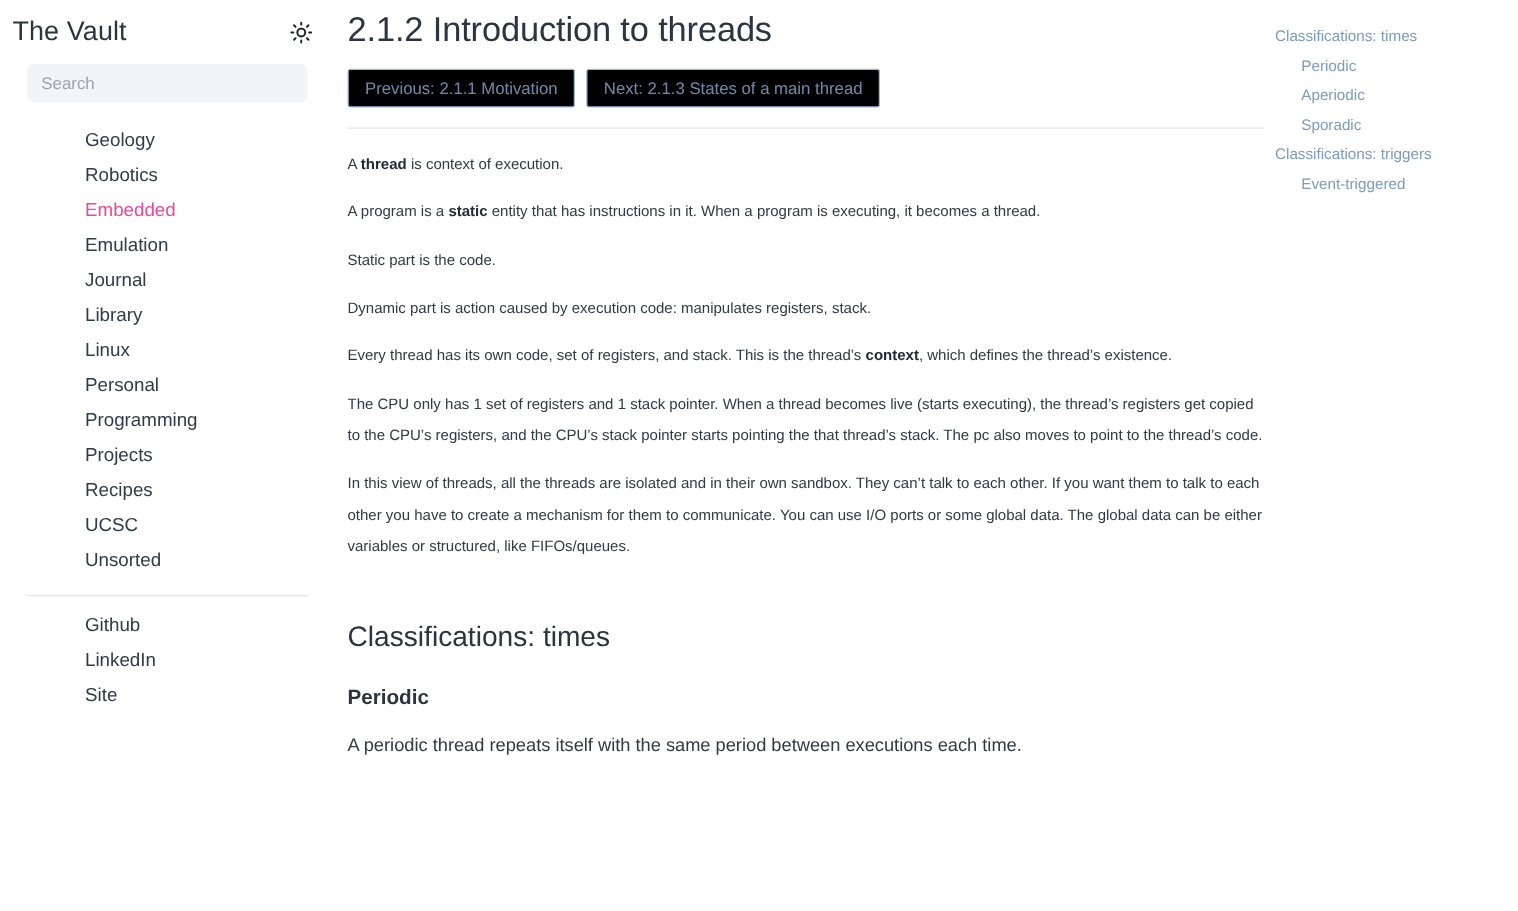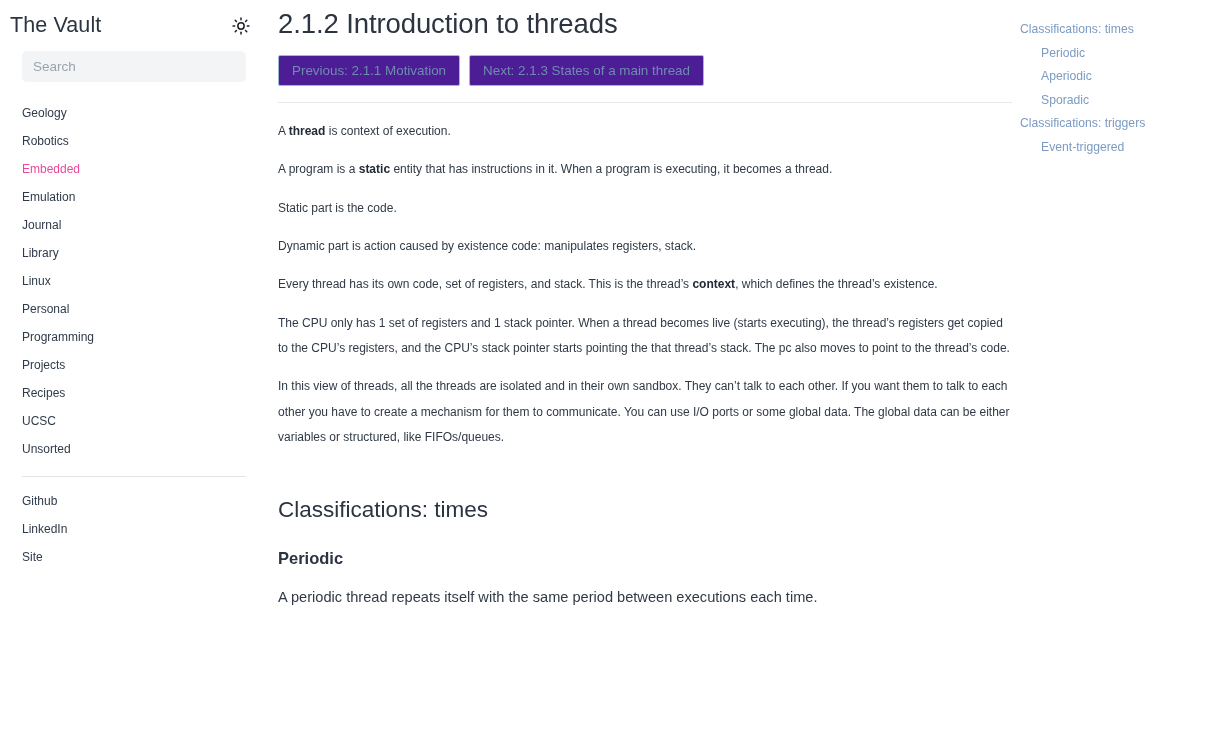--- a/index.html
+++ b/index.html
@@ -65,26 +65,27 @@
   .search-input::placeholder { color: #9aa3ad; }
 
   .nav-list {
     list-style: none;
     margin: 0;
     padding: 17px 22px 0 22px;
   }
   .nav-list li { margin: 0; }
   .nav-link {
     display: block;
-    font-size: 12px;
+    font-size: 15px;
     line-height: 28px;
     color: #2f3b4a;
     text-decoration: none;
     cursor: pointer;
     white-space: nowrap;
+    margin-left: 46px;
   }
   .nav-link.active { color: #ec4899; }
 
   .nav-divider {
     margin: 13px 22px 0 22px;
     width: 224px;
     height: 1px;
     background: #e2e4e7;
     border: none;
   }
@@ -113,21 +114,21 @@
     padding: 14px 0 0 0;
   }
   .pager-btn {
     display: inline-flex;
     align-items: center;
     justify-content: center;
     height: 31px;
     padding: 12px 13px;
     border: 1px solid #9fb8d6;
     border-radius: 2px;
-    background: #4c1d95;
+    background: #000000;
     color: #6f8cb0;
     font-family: "Liberation Sans", sans-serif;
     font-size: 13.4px;
     white-space: nowrap;
     cursor: pointer;
     text-decoration: none;
   }
   .content-rule {
     margin: 16px 0 0 0;
     width: 734px;
@@ -276,21 +277,21 @@
       <a class="pager-btn">Previous: 2.1.1 Motivation</a>
       <a class="pager-btn">Next: 2.1.3 States of a main thread</a>
     </nav>
 
     <hr class="content-rule">
 
     <div class="prose">
         <p><span>A </span><strong>thread</strong><span> is context of execution.</span></p>
         <p><span>A program is a </span><strong>static</strong><span> entity that has instructions in it. When a program is executing, it becomes a thread.</span></p>
         <p><span>Static part is the code.</span></p>
-        <p><span>Dynamic part is action caused by existence code: manipulates registers, stack.</span></p>
+        <p><span>Dynamic part is action caused by execution code: manipulates registers, stack.</span></p>
         <p><span>Every thread has its own code, set of registers, and stack. This is the thread’s </span><strong>context</strong><span>, which defines the thread’s existence.</span></p>
         <p><span>The CPU only has 1 set of registers and 1 stack pointer. When a thread becomes live (starts executing), the thread’s registers get copied to the CPU’s registers, and the CPU’s stack pointer starts pointing the that thread’s stack. The pc also moves to point to the thread’s code.</span></p>
         <p><span>In this view of threads, all the threads are isolated and in their own sandbox. They can’t talk to each other. If you want them to talk to each other you have to create a mechanism for them to communicate. You can use I/O ports or some global data. The global data can be either variables or structured, like FIFOs/queues.</span></p>
       </div>
 
     <h2 class="h2">Classifications: times</h2>
     <h3 class="h3">Periodic</h3>
     <p class="h3-para" style="margin:0;padding:15px 0 0 0;font-size:14.6px;line-height:25.3px;color:#303a46;max-width:734px;">A periodic thread repeats itself with the same period between executions each time.</p>
   </main>
 

